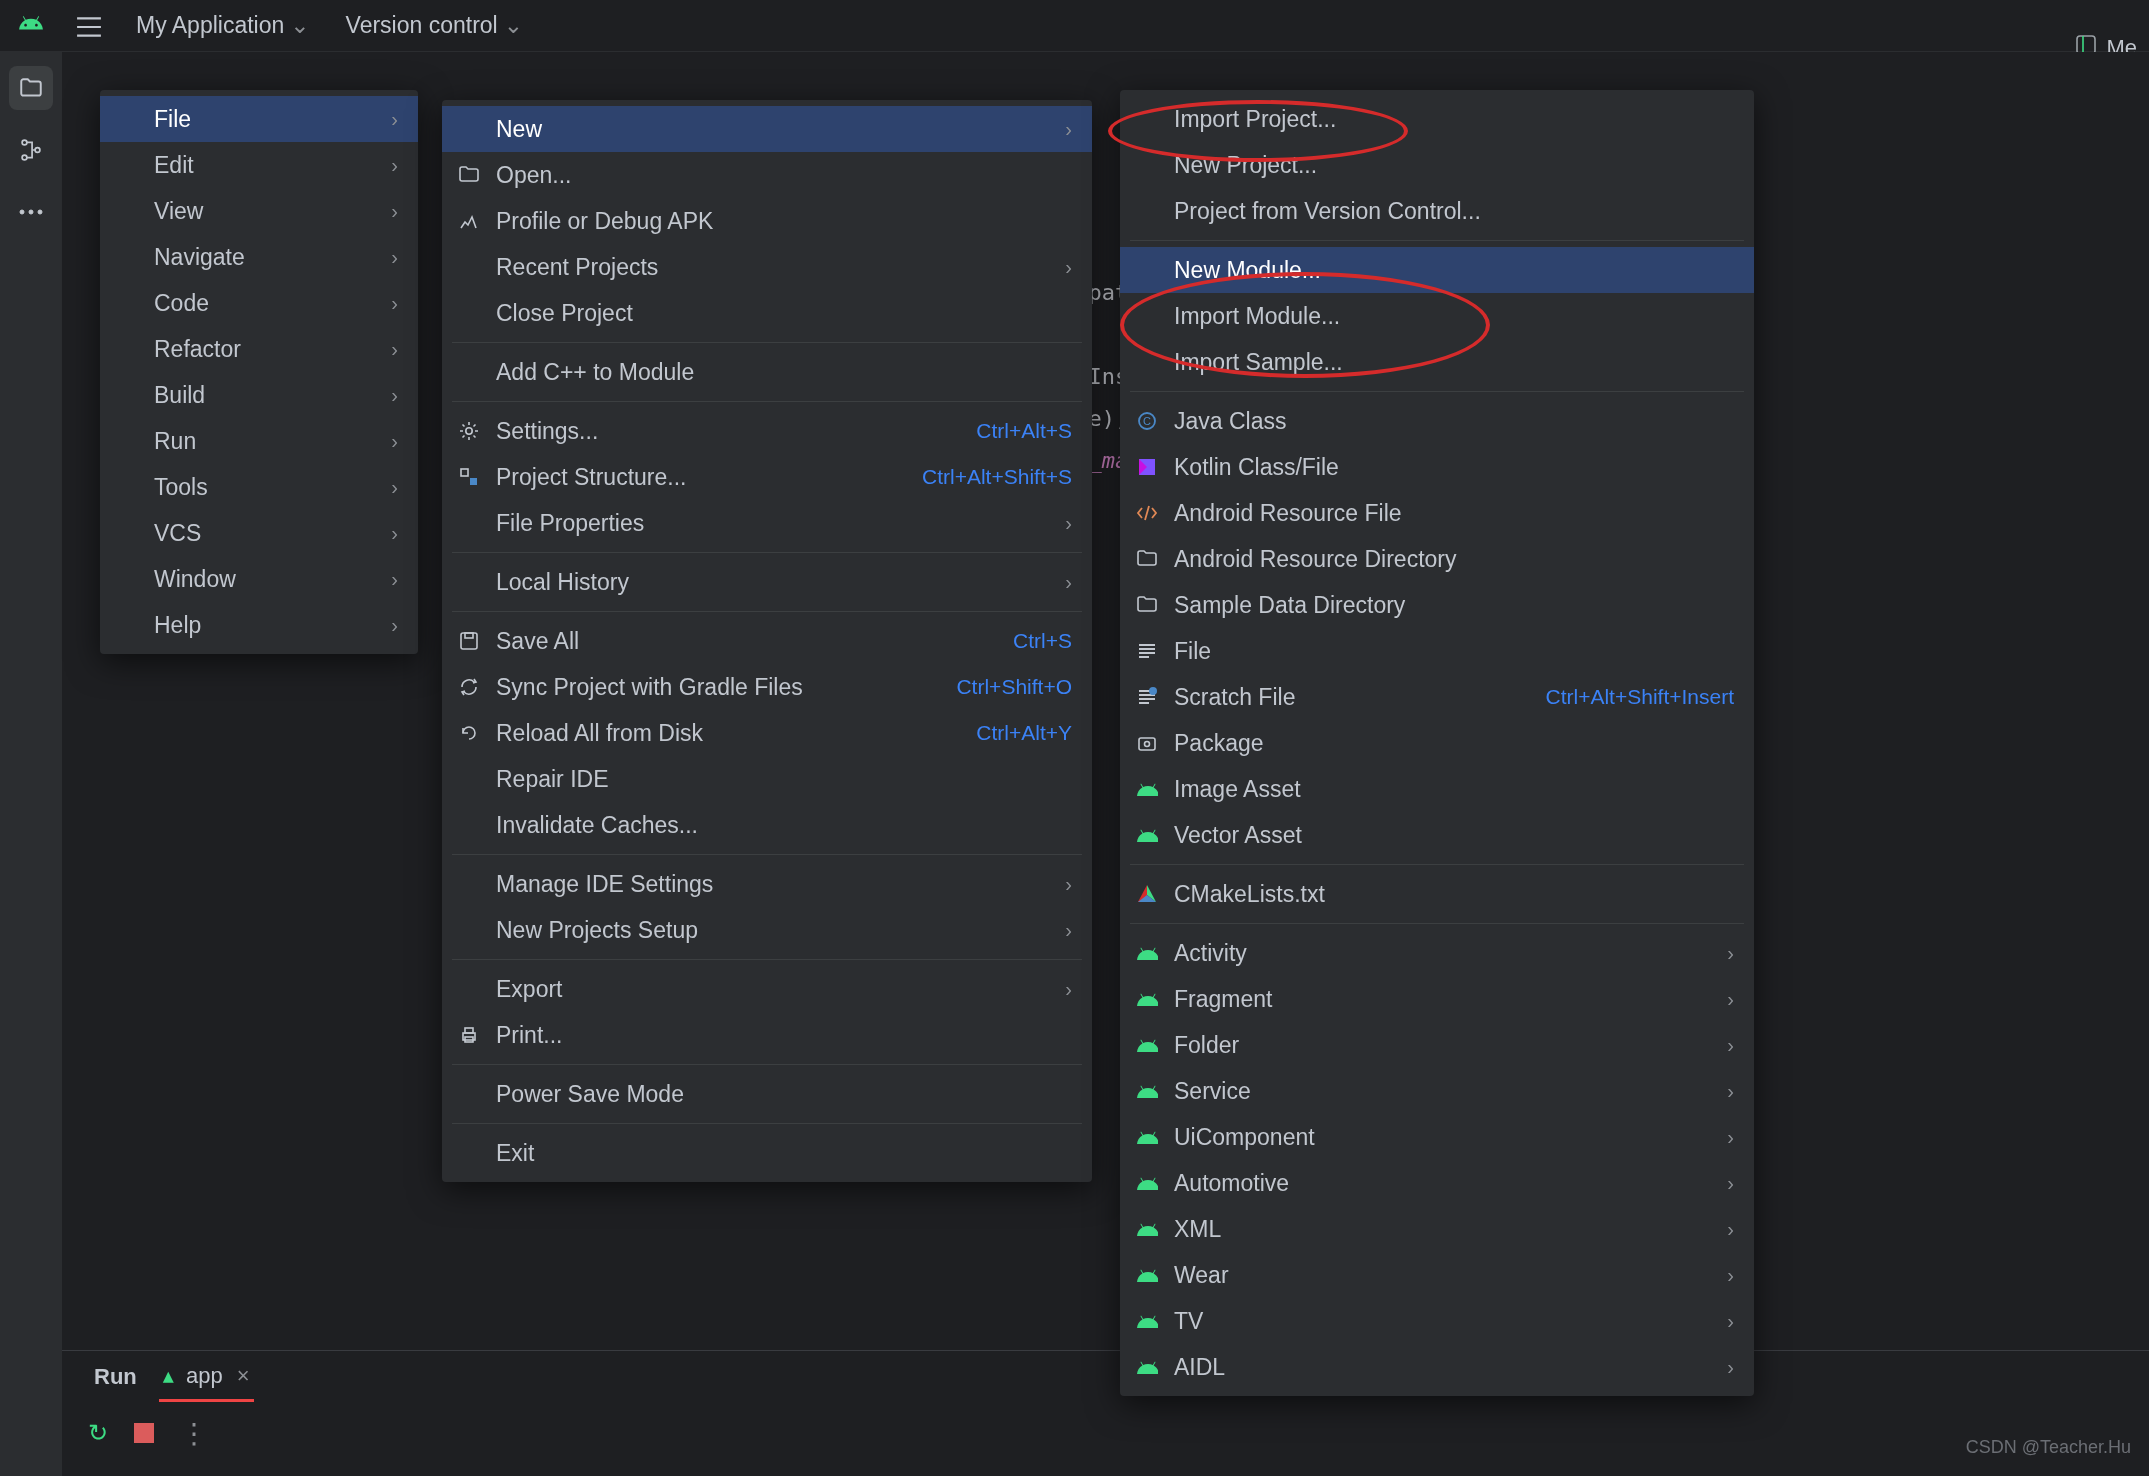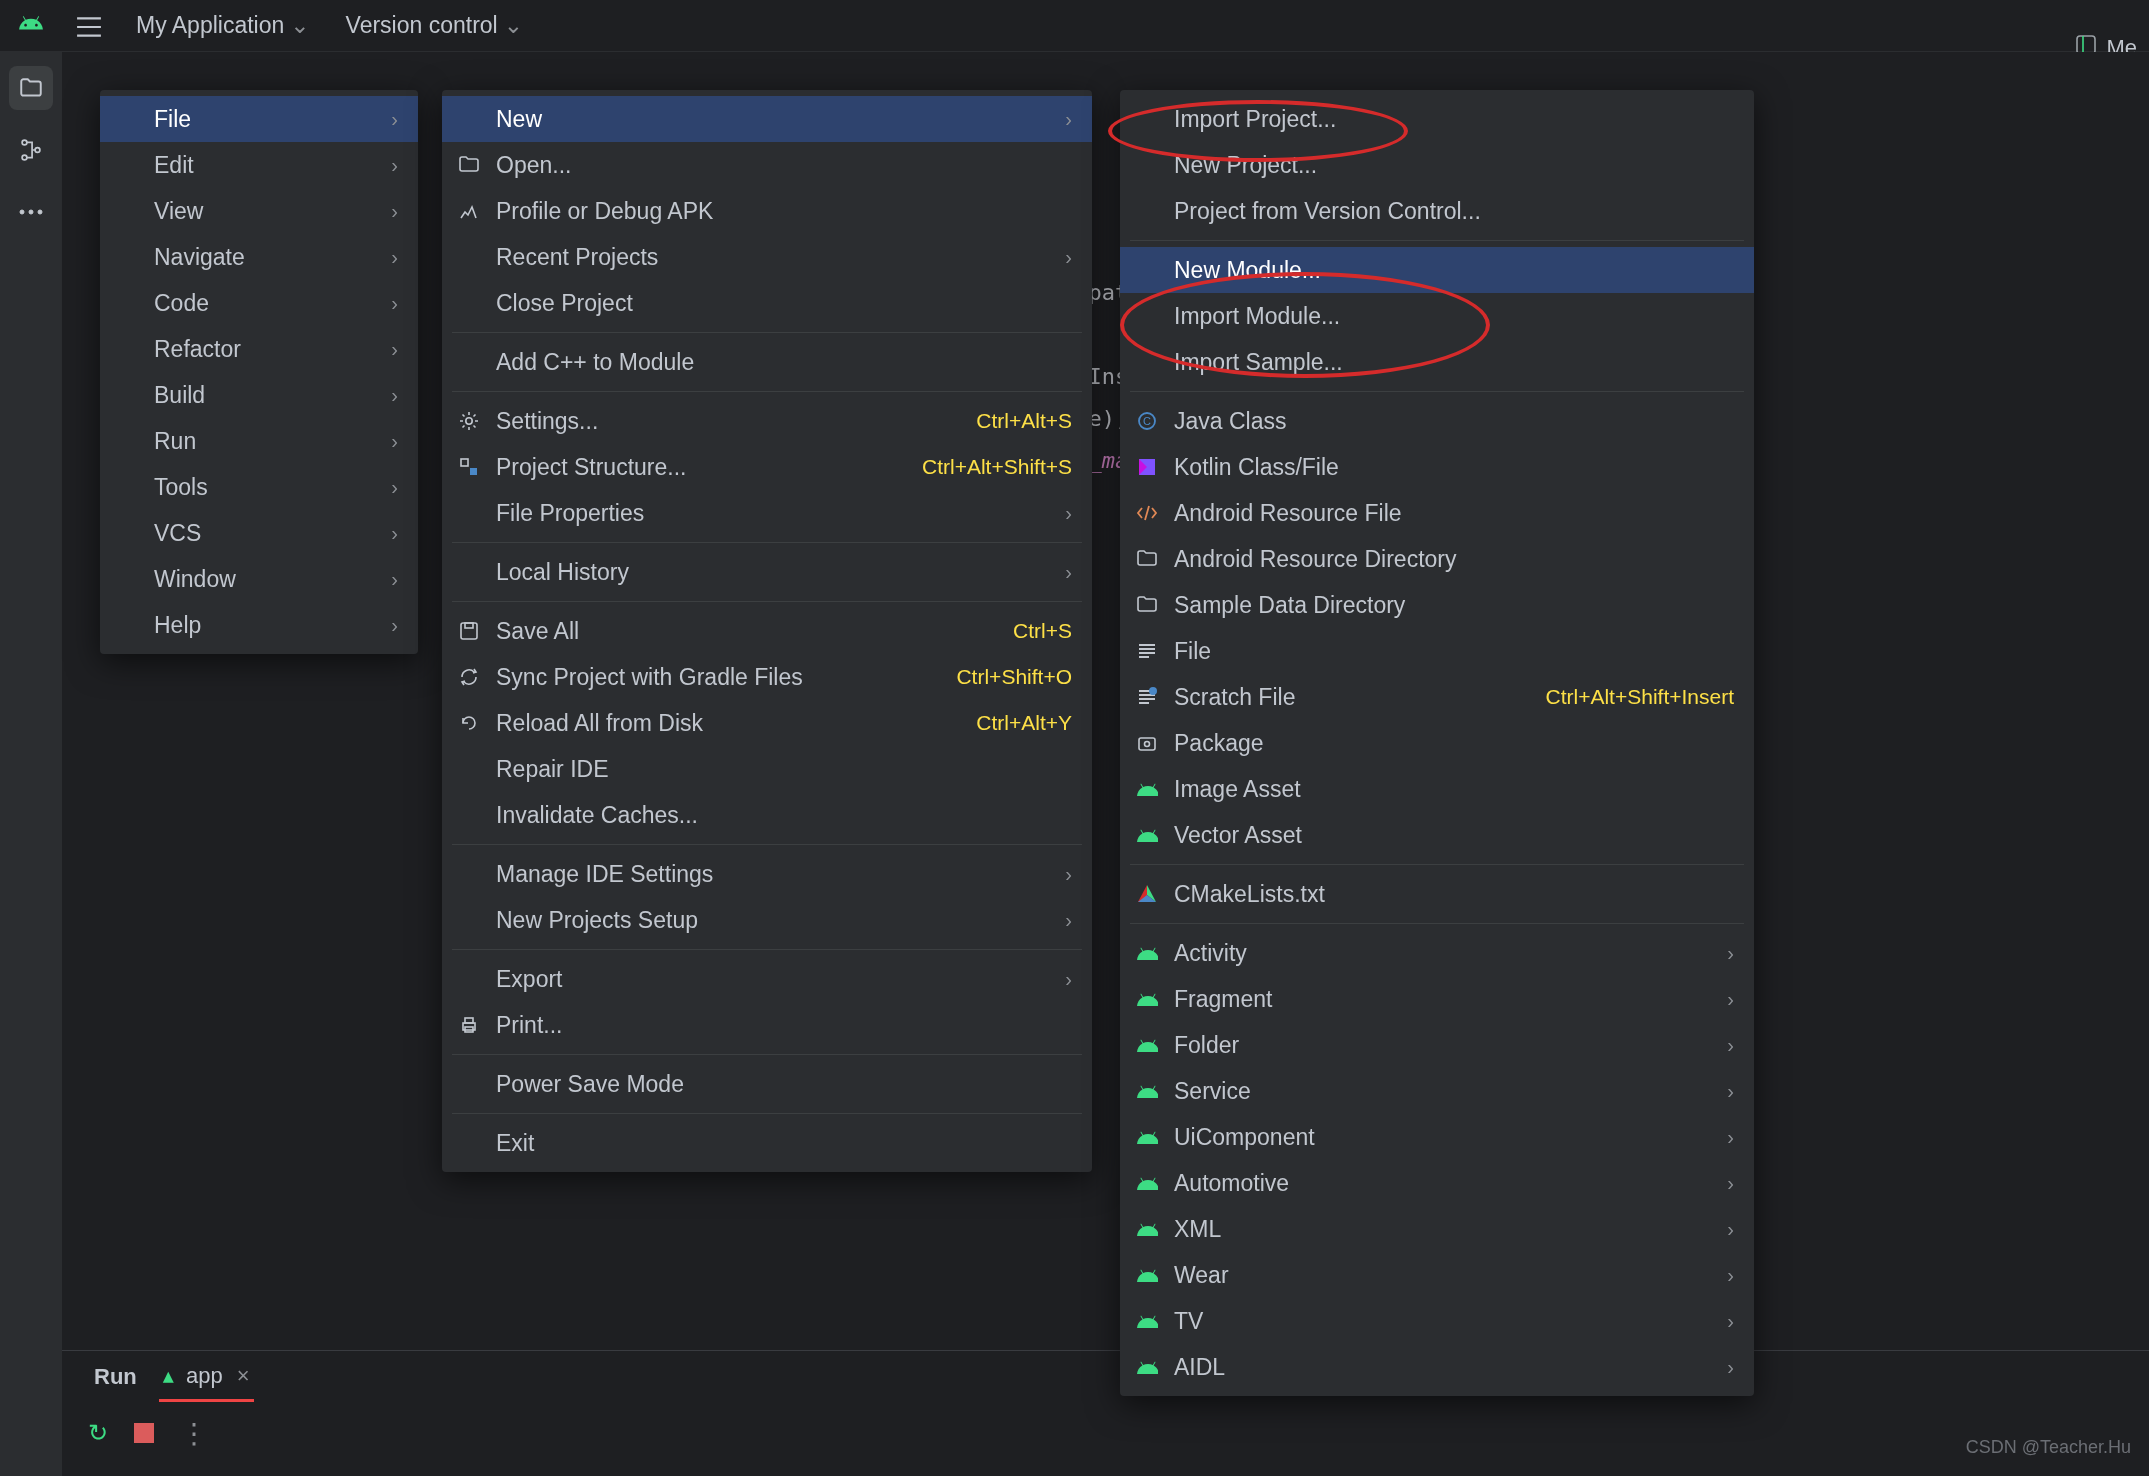--- a/index.html
+++ b/index.html
@@ -70,26 +70,26 @@
     font-size:23px;
   }
   .menu .sep { height:1px; background:#3c3f41; margin:6px 10px; }
   .menu .item {
     display:flex; align-items:center; height:46px; padding:0 20px 0 14px; cursor:default; gap:14px;
     position:relative;
   }
   .menu .item.hl { background:#2e436e; color:#fff; }
   .menu .item .icon-slot { width:26px; display:flex; justify-content:center; }
   .menu .item .label { flex:1; white-space:nowrap; }
-  .menu .item .sc { color:#fde047; font-size:21px; }
+  .menu .item .sc { color:#3b82f6; font-size:21px; }
   .menu .item .arrow { color:#8c8f94; font-size:20px; margin-left:10px; }
 
   
   #menu-file    { left: 100px; top: 90px; width:318px; }
-  #menu-file-2  { left: 442px; top: 90px; width:650px; }
+  #menu-file-2  { left: 442px; top: 100px; width:650px; }
   #menu-new     { left:1120px; top: 90px; width:634px; }
 
   
   .oval {
     position:absolute; border:4px solid #d52b2b; border-radius:50%; pointer-events:none;
   }
   #oval1 { left:1108px; top:100px; width:300px; height:62px; }
   #oval2 { left:1120px; top:272px; width:370px; height:106px; }
 
   

